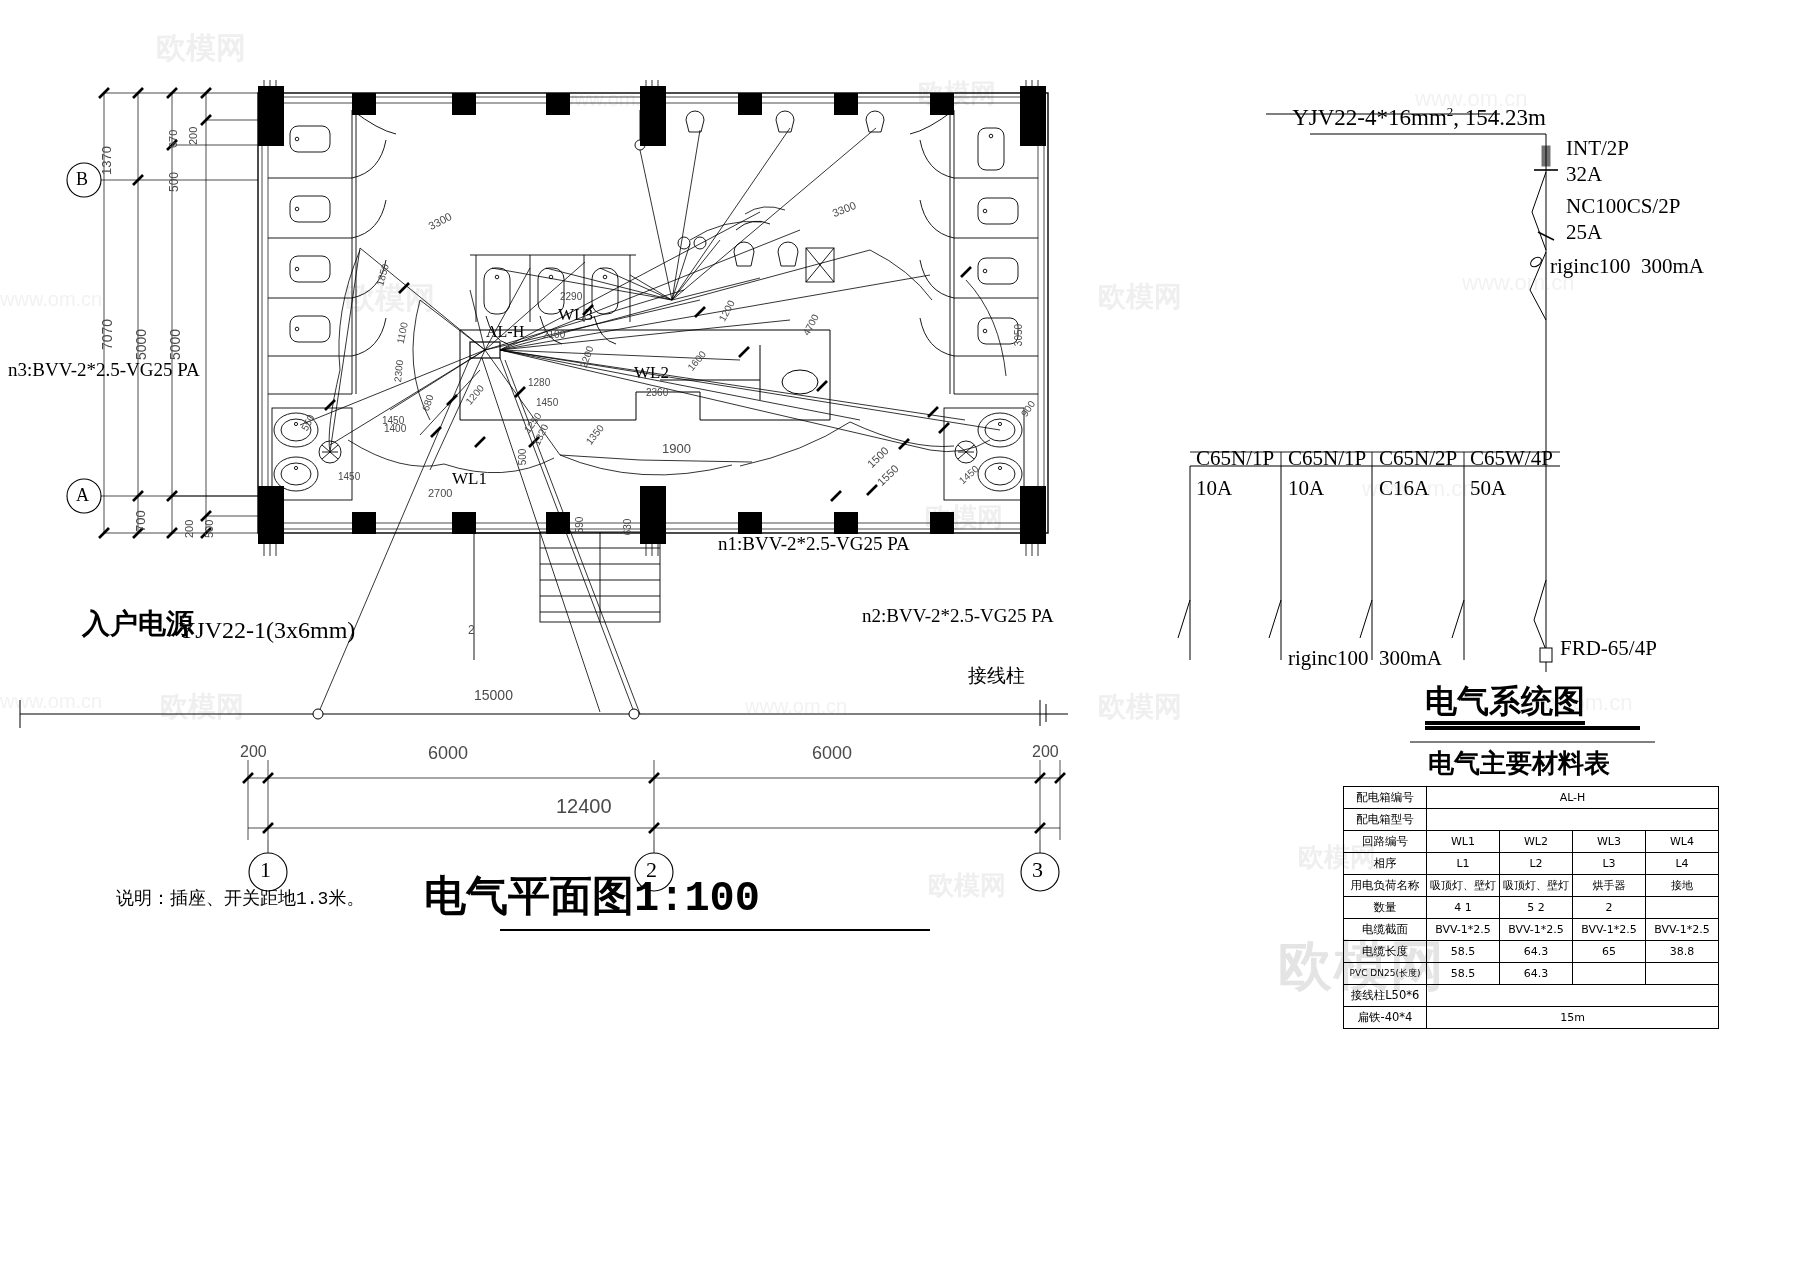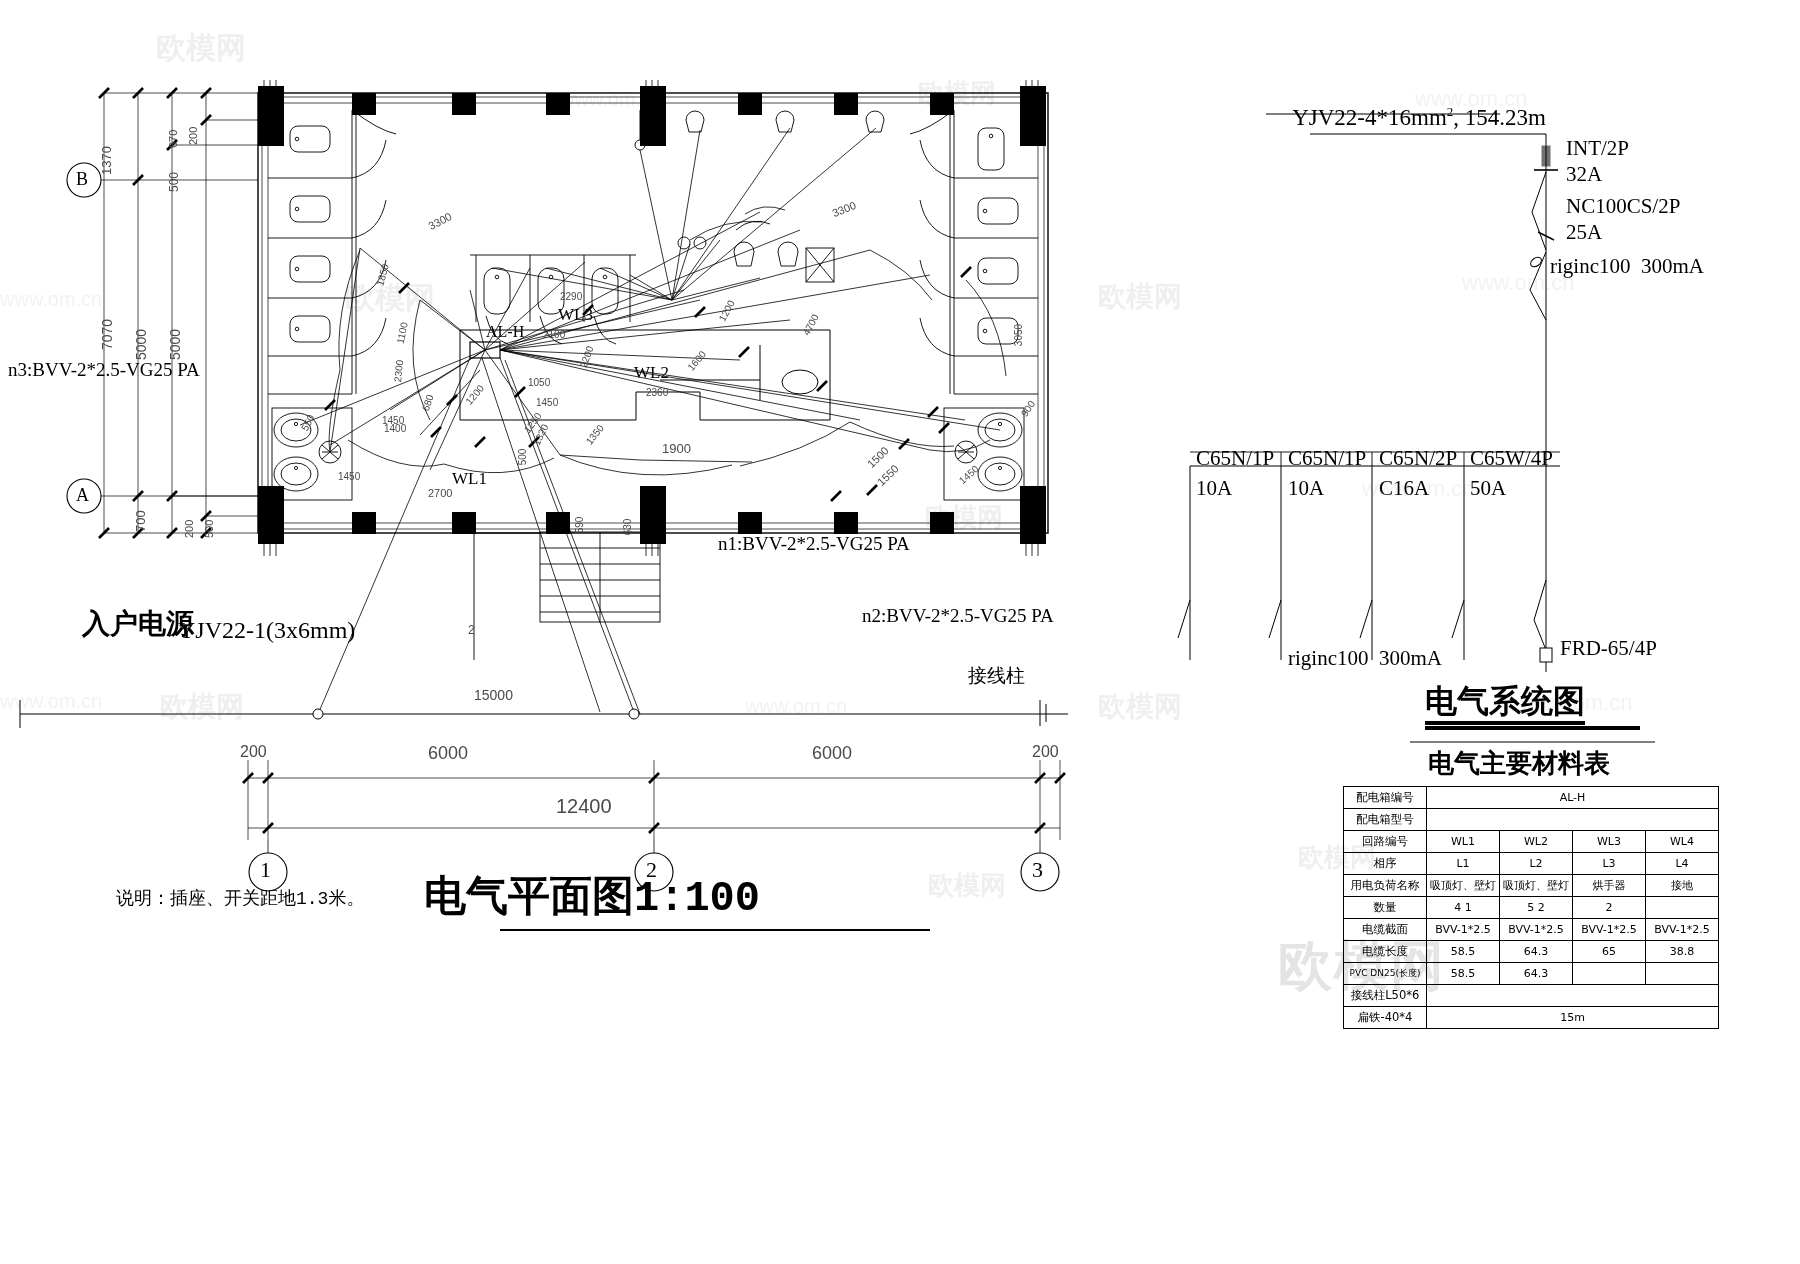--- a/index.html
+++ b/index.html
@@ -497,21 +497,21 @@
 
   <div class="tx dim" style="left:428px;top:216px;font-size:11px;transform:rotate(-28deg);">3300</div>
   <div class="tx dim" style="left:832px;top:204px;font-size:11px;transform:rotate(-22deg);">3300</div>
   <div class="tx dim" style="left:560px;top:292px;font-size:10px;">2290</div>
   <div class="tx dim" style="left:716px;top:306px;font-size:10px;transform:rotate(-62deg);">1200</div>
   <div class="tx dim" style="left:800px;top:320px;font-size:10px;transform:rotate(-62deg);">4700</div>
   <div class="tx dim" style="left:1008px;top:330px;font-size:10px;transform:rotate(-90deg);">3050</div>
   <div class="tx dim" style="left:543px;top:330px;font-size:10px;">2100</div>
   <div class="tx dim" style="left:576px;top:352px;font-size:10px;transform:rotate(-70deg);">2200</div>
   <div class="tx dim" style="left:686px;top:356px;font-size:10px;transform:rotate(-50deg);">1600</div>
-  <div class="tx dim" style="left:528px;top:378px;font-size:10px;">1050</div>
+  <div class="tx dim" style="left:528px;top:378px;font-size:10px;">1280</div>
   <div class="tx dim" style="left:536px;top:398px;font-size:10px;">1450</div>
   <div class="tx dim" style="left:646px;top:388px;font-size:10px;">2360</div>
   <div class="tx dim" style="left:662px;top:442px;font-size:13px;">1900</div>
   <div class="tx dim" style="left:428px;top:488px;font-size:11px;">2700</div>
   <div class="tx dim" style="left:382px;top:416px;font-size:10px;">1450</div>
   <div class="tx dim" style="left:866px;top:452px;font-size:11px;transform:rotate(-44deg);">1500</div>
   <div class="tx dim" style="left:958px;top:470px;font-size:10px;transform:rotate(-42deg);">1450</div>
   <div class="tx dim" style="left:572px;top:520px;font-size:10px;transform:rotate(-90deg);">590</div>
   <div class="tx dim" style="left:620px;top:522px;font-size:10px;transform:rotate(-90deg);">630</div>
   <div class="tx dim" style="left:468px;top:624px;font-size:12px;">2</div>

